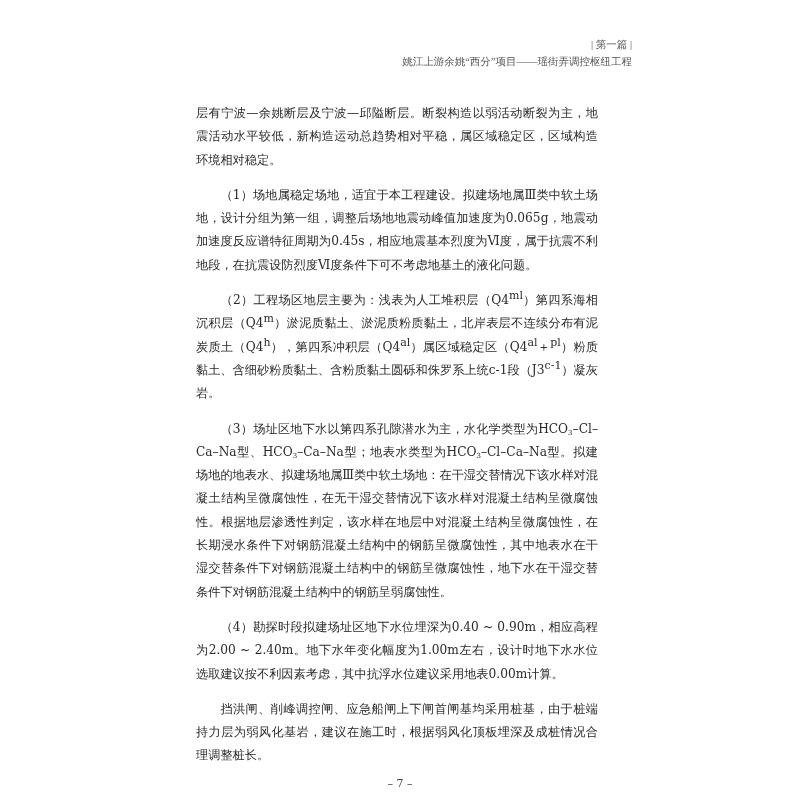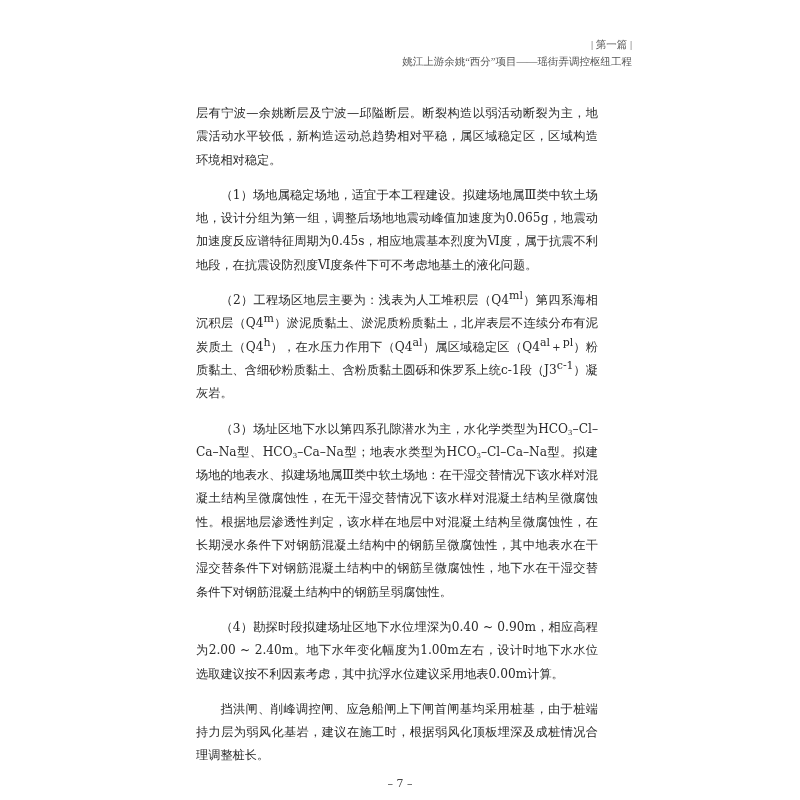--- a/index.html
+++ b/index.html
@@ -28,20 +28,20 @@
 <body>
 
 <div class="header">
   <div>| 第一篇 |</div>
   <div>姚江上游余姚“西分”项目——瑶街弄调控枢纽工程</div>
 </div>
 
 <div class="content">
   <p>层有宁波—余姚断层及宁波—邱隘断层。断裂构造以弱活动断裂为主，地震活动水平较低，新构造运动总趋势相对平稳，属区域稳定区，区域构造环境相对稳定。</p>
   <p class="indent">（1）场地属稳定场地，适宜于本工程建设。拟建场地属Ⅲ类中软土场地，设计分组为第一组，调整后场地地震动峰值加速度为0.065g，地震动加速度反应谱特征周期为0.45s，相应地震基本烈度为Ⅵ度，属于抗震不利地段，在抗震设防烈度Ⅵ度条件下可不考虑地基土的液化问题。</p>
-  <p class="indent"><span>（2）工程场区地层主要为：浅表为人工堆积层（Q4</span><sup>ml</sup><span>）第四系海相沉积层（Q4</span><sup>m</sup><span>）淤泥质黏土、淤泥质粉质黏土，北岸表层不连续分布有泥炭质土（Q4</span><sup>h</sup><span>），在水压力作用下（Q4</span><sup>al</sup><span>）属区域稳定区（Q4</span><sup>al</sup><span>＋</span><sup>pl</sup><span>）粉质黏土、含细砂粉质黏土、含粉质黏土圆砾和侏罗系上统c-1段（J3</span><sup>c-1</sup><span>）凝灰岩。</span></p>
+  <p class="indent"><span>（2）工程场区地层主要为：浅表为人工堆积层（Q4</span><sup>ml</sup><span>）第四系海相沉积层（Q4</span><sup>m</sup><span>）淤泥质黏土、淤泥质粉质黏土，北岸表层不连续分布有泥炭质土（Q4</span><sup>h</sup><span>），第四系冲积层（Q4</span><sup>al</sup><span>）属区域稳定区（Q4</span><sup>al</sup><span>＋</span><sup>pl</sup><span>）粉质黏土、含细砂粉质黏土、含粉质黏土圆砾和侏罗系上统c-1段（J3</span><sup>c-1</sup><span>）凝灰岩。</span></p>
   <p class="indent"><span>（3）场址区地下水以第四系孔隙潜水为主，水化学类型为HCO</span><sub>3</sub><span>–Cl–Ca–Na型、HCO</span><sub>3</sub><span>–Ca–Na型；地表水类型为HCO</span><sub>3</sub><span>–Cl–Ca–Na型。拟建场地的地表水、拟建场地属Ⅲ类中软土场地：在干湿交替情况下该水样对混凝土结构呈微腐蚀性，在无干湿交替情况下该水样对混凝土结构呈微腐蚀性。根据地层渗透性判定，该水样在地层中对混凝土结构呈微腐蚀性，在长期浸水条件下对钢筋混凝土结构中的钢筋呈微腐蚀性，其中地表水在干湿交替条件下对钢筋混凝土结构中的钢筋呈微腐蚀性，地下水在干湿交替条件下对钢筋混凝土结构中的钢筋呈弱腐蚀性。</span></p>
   <p class="indent">（4）勘探时段拟建场址区地下水位埋深为0.40 ~ 0.90m，相应高程为2.00 ~ 2.40m。地下水年变化幅度为1.00m左右，设计时地下水水位选取建议按不利因素考虑，其中抗浮水位建议采用地表0.00m计算。</p>
   <p class="indent">挡洪闸、削峰调控闸、应急船闸上下闸首闸基均采用桩基，由于桩端持力层为弱风化基岩，建议在施工时，根据弱风化顶板埋深及成桩情况合理调整桩长。</p>
 
 </div>
 
 <div class="footer">– 7 –</div>
 
 </body></html>

